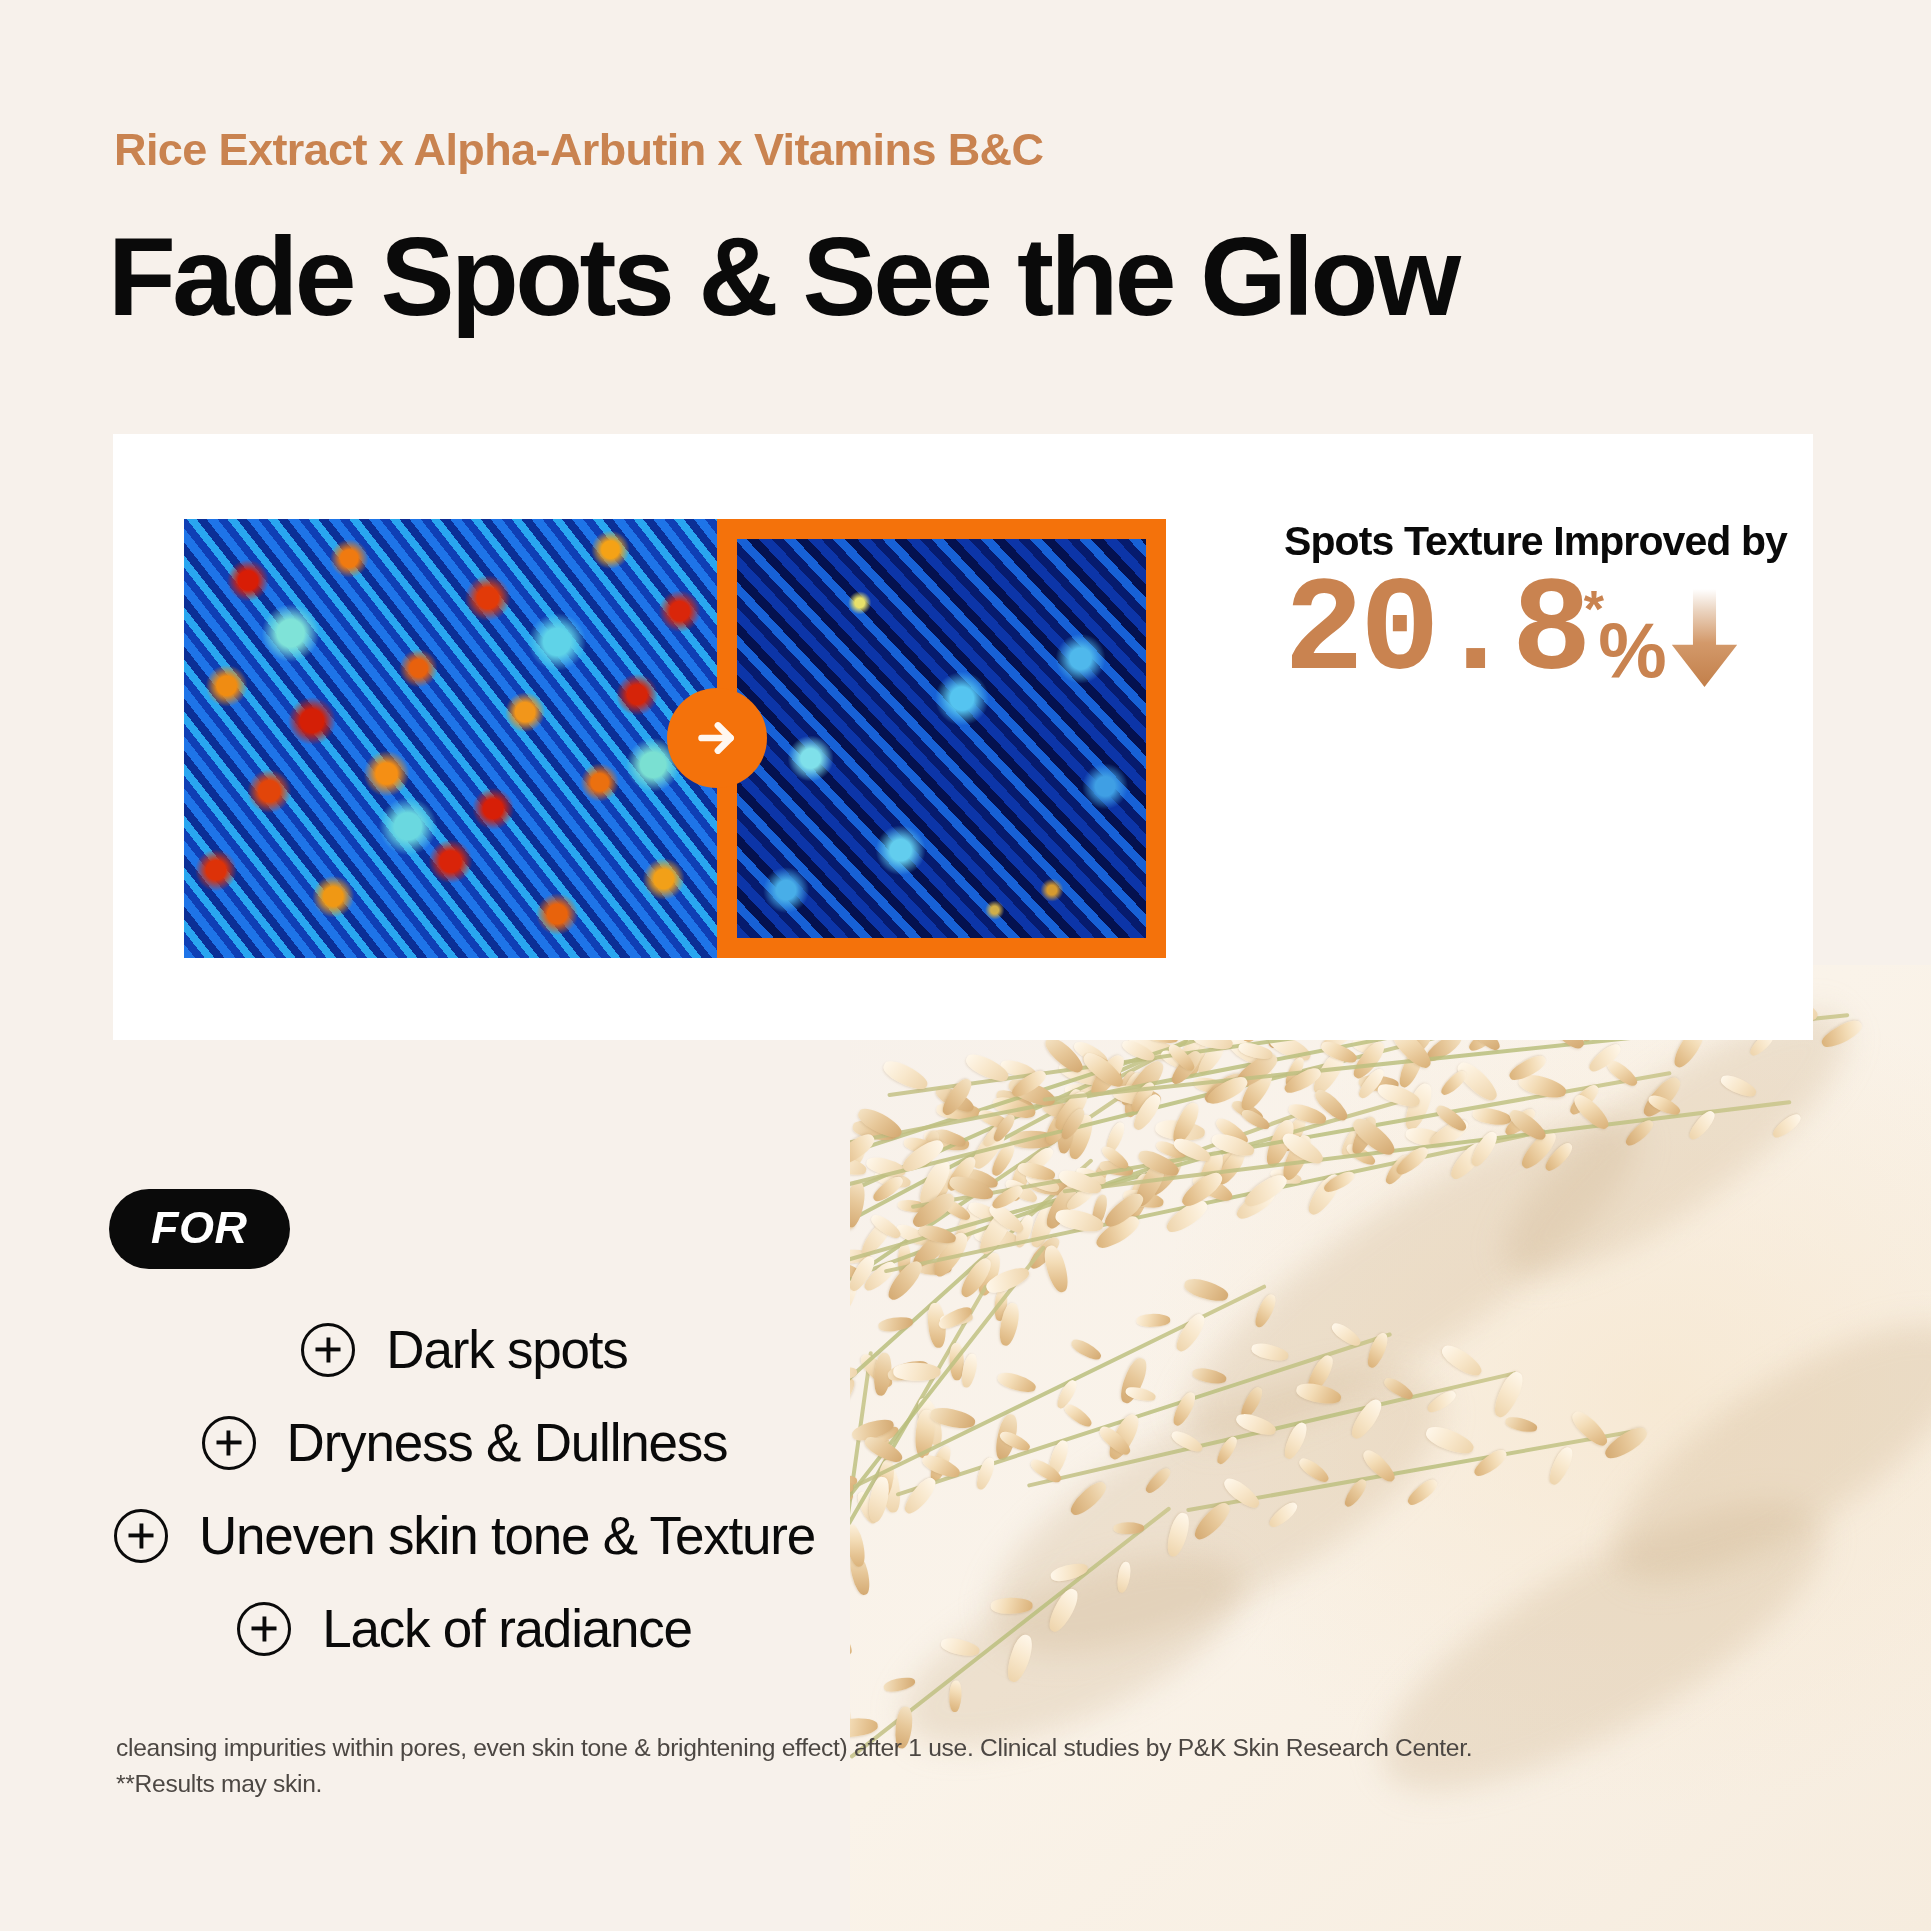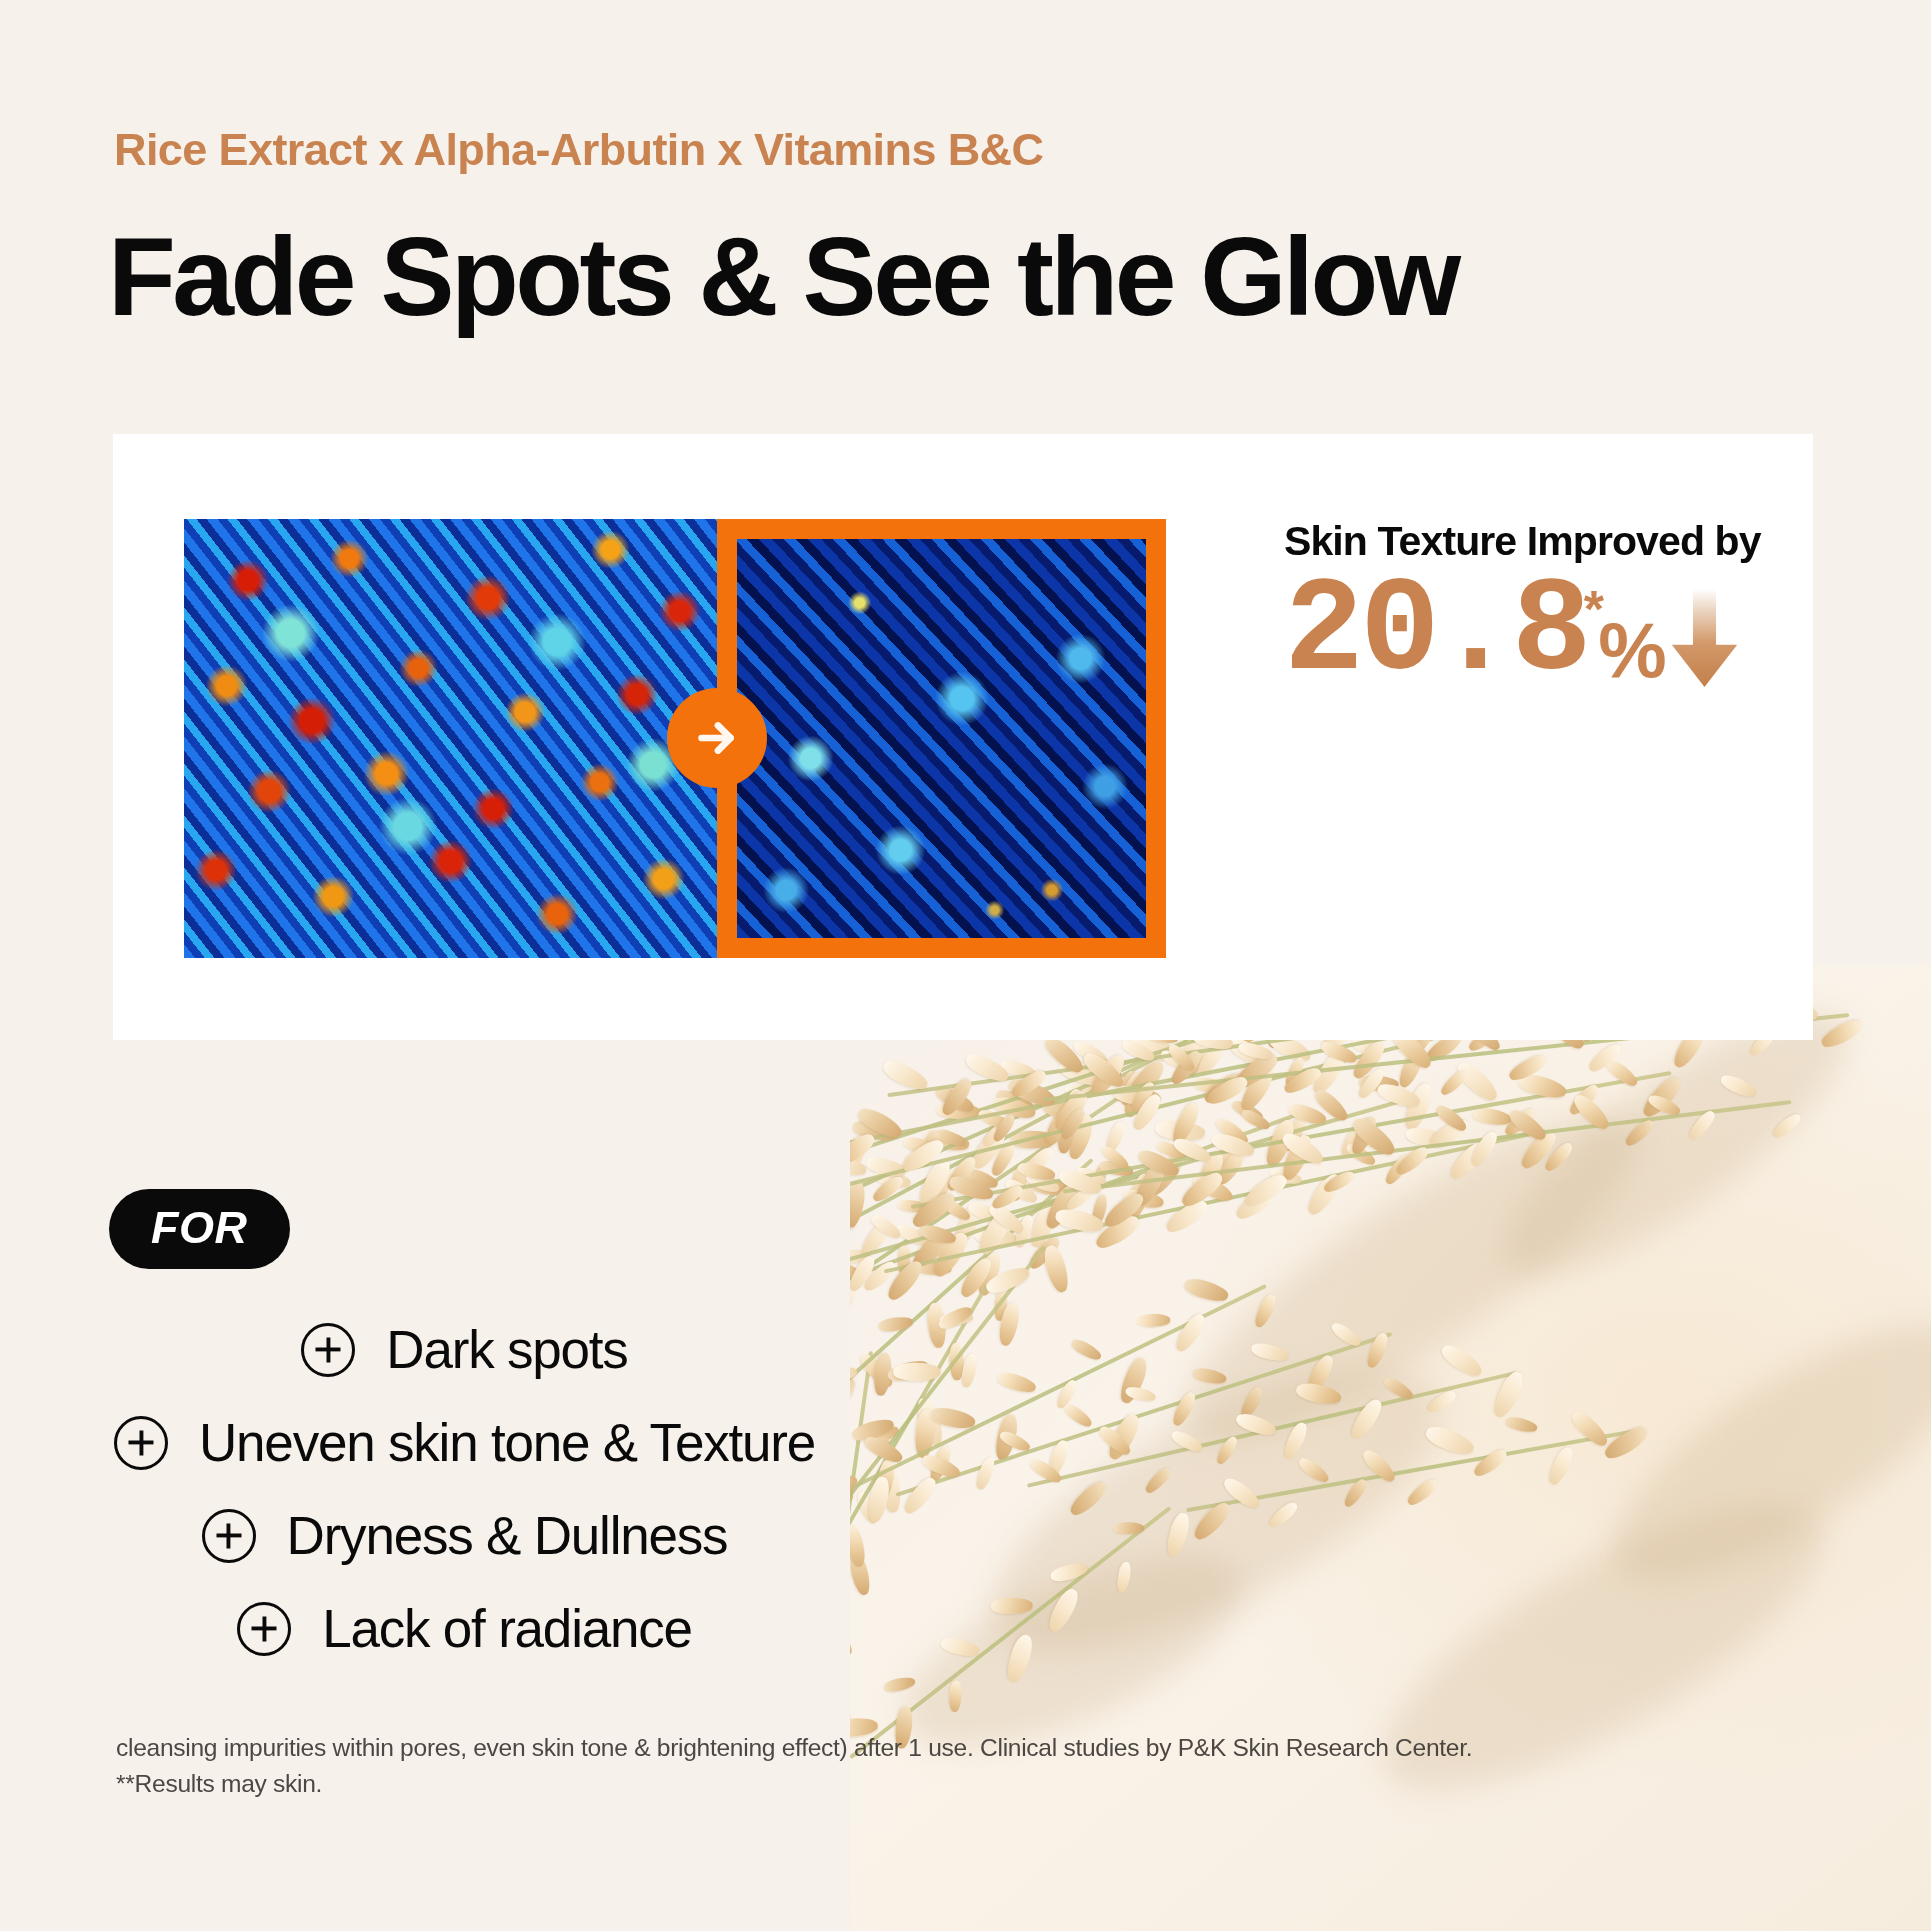--- a/index.html
+++ b/index.html
@@ -743,21 +743,21 @@
 
     <div class="arrow-badge">
       <svg width="52" height="52" viewBox="0 0 54 54" aria-hidden="true">
         <path d="M11 27 H41" stroke="#FFF7F0" stroke-width="7" stroke-linecap="round" fill="none"></path>
         <path d="M28 14 L41 27 L28 40" stroke="#FFF7F0" stroke-width="7" stroke-linecap="round" stroke-linejoin="round" fill="none"></path>
       </svg>
     </div>
   </div>
 
   <div class="stat">
-    <div class="stat-label">Skin Texture Improved by</div>
+    <div class="stat-label">Spots Texture Improved by</div>
 
     <div class="stat-row">
       <span class="stat-value">20.8</span>
       <span class="stat-star">*</span>
       <span class="stat-pct">%</span>
       <span class="stat-arrow">
         <svg width="75" height="104" viewBox="0 0 78 108" aria-hidden="true">
           <defs>
             <linearGradient id="dnGrad" x1="0" y1="0" x2="0" y2="1">
               <stop offset="0%" stop-color="#FFFFFF"></stop>
@@ -775,25 +775,25 @@
 
 <div class="for-badge">FOR</div>
 
 <ul class="benefits" id="benefits-list">
     <li class="benefit">
       <span class="plus-icon"></span>
       <span class="benefit-label">Dark spots</span>
     </li>
     <li class="benefit">
       <span class="plus-icon"></span>
-      <span class="benefit-label">Uneven skin tone &amp; Texture</span>
+      <span class="benefit-label">Dryness &amp; Dullness</span>
     </li>
     <li class="benefit">
       <span class="plus-icon"></span>
-      <span class="benefit-label">Dryness &amp; Dullness</span>
+      <span class="benefit-label">Uneven skin tone &amp; Texture</span>
     </li>
     <li class="benefit">
       <span class="plus-icon"></span>
       <span class="benefit-label">Lack of radiance</span>
     </li>
   </ul>
 
 <div class="disclaimer">
   <div>cleansing impurities within pores, even skin tone &amp; brightening effect) after 1 use. Clinical studies by P&amp;K Skin Research Center.</div>
   <div>**Results may skin.</div>

